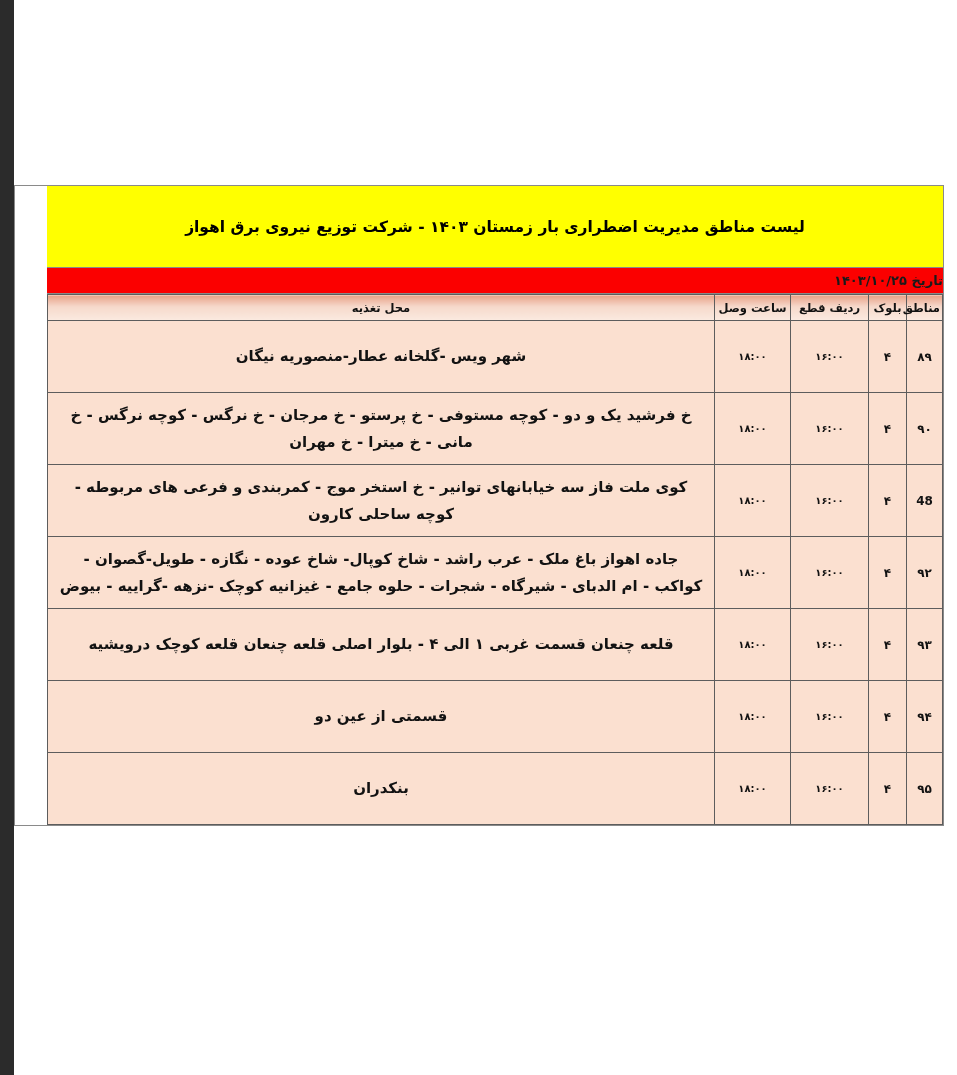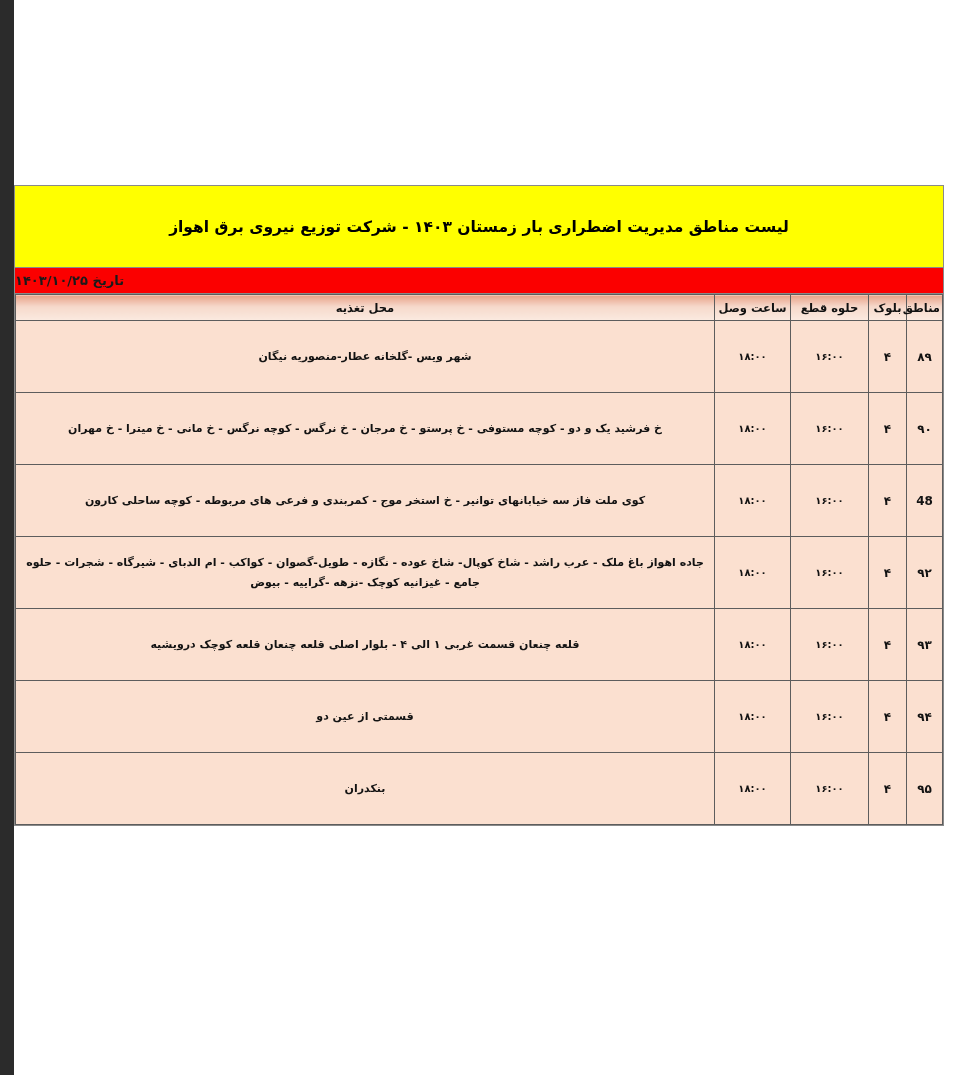--- a/index.html
+++ b/index.html
@@ -35,20 +35,21 @@
   }
 
   .sheet {
     position: absolute;
     left: 14px;
     top: 185px;
     width: 930px;
     border: 1px solid #8a8a8a;
     box-sizing: border-box;
     background: #ffffff;
+    padding-left: 32px;
   }
 
   .title-bar {
     background: #ffff00;
     height: 82px;
     display: flex;
     align-items: center;
     justify-content: center;
     border-bottom: 1px solid #8a8a8a;
     box-sizing: border-box;
@@ -60,21 +61,21 @@
     letter-spacing: 0;
     text-align: center;
     direction: rtl;
   }
 
   .date-bar {
     background: #fb0000;
     height: 26px;
     display: flex;
     align-items: center;
-    justify-content: flex-end;
+    justify-content: flex-start;
     border-bottom: 1px solid #8a8a8a;
     box-sizing: border-box;
   }
   .date-text {
     font-size: 13px;
     font-weight: bold;
     color: #1a1a1a;
     direction: rtl;
   }
 
@@ -115,21 +116,21 @@
   td.col-block {
     font-size: 12px;
     font-weight: bold;
   }
   td.col-ghat,
   td.col-vasl {
     font-size: 10px;
     font-weight: bold;
   }
   td.col-mahal {
-    font-size: 11px;
+    font-size: 15px;
     font-weight: bold;
     line-height: 1.75;
     text-align: center;
     padding: 4px 10px;
   }
 
   col.w-radif  { width: 36px; }
   col.w-block  { width: 38px; }
   col.w-ghat   { width: 78px; }
   col.w-vasl   { width: 76px; }
@@ -157,21 +158,21 @@
         <col class="w-radif">
         <col class="w-block">
         <col class="w-ghat">
         <col class="w-vasl">
         <col class="w-mahal">
       </colgroup>
       <thead>
         <tr>
           <th>مناطق</th>
           <th>بلوک</th>
-          <th>حلوه قطع</th>
+          <th>ردیف قطع</th>
           <th>ساعت وصل</th>
           <th>محل تغذیه</th>
         </tr>
       </thead>
       <tbody id="table-body">
           <tr>
             <td class="col-radif">۸۹</td>
             <td class="col-block">۴</td>
             <td class="col-ghat">۱۶:۰۰</td>
             <td class="col-vasl">۱۸:۰۰</td>

